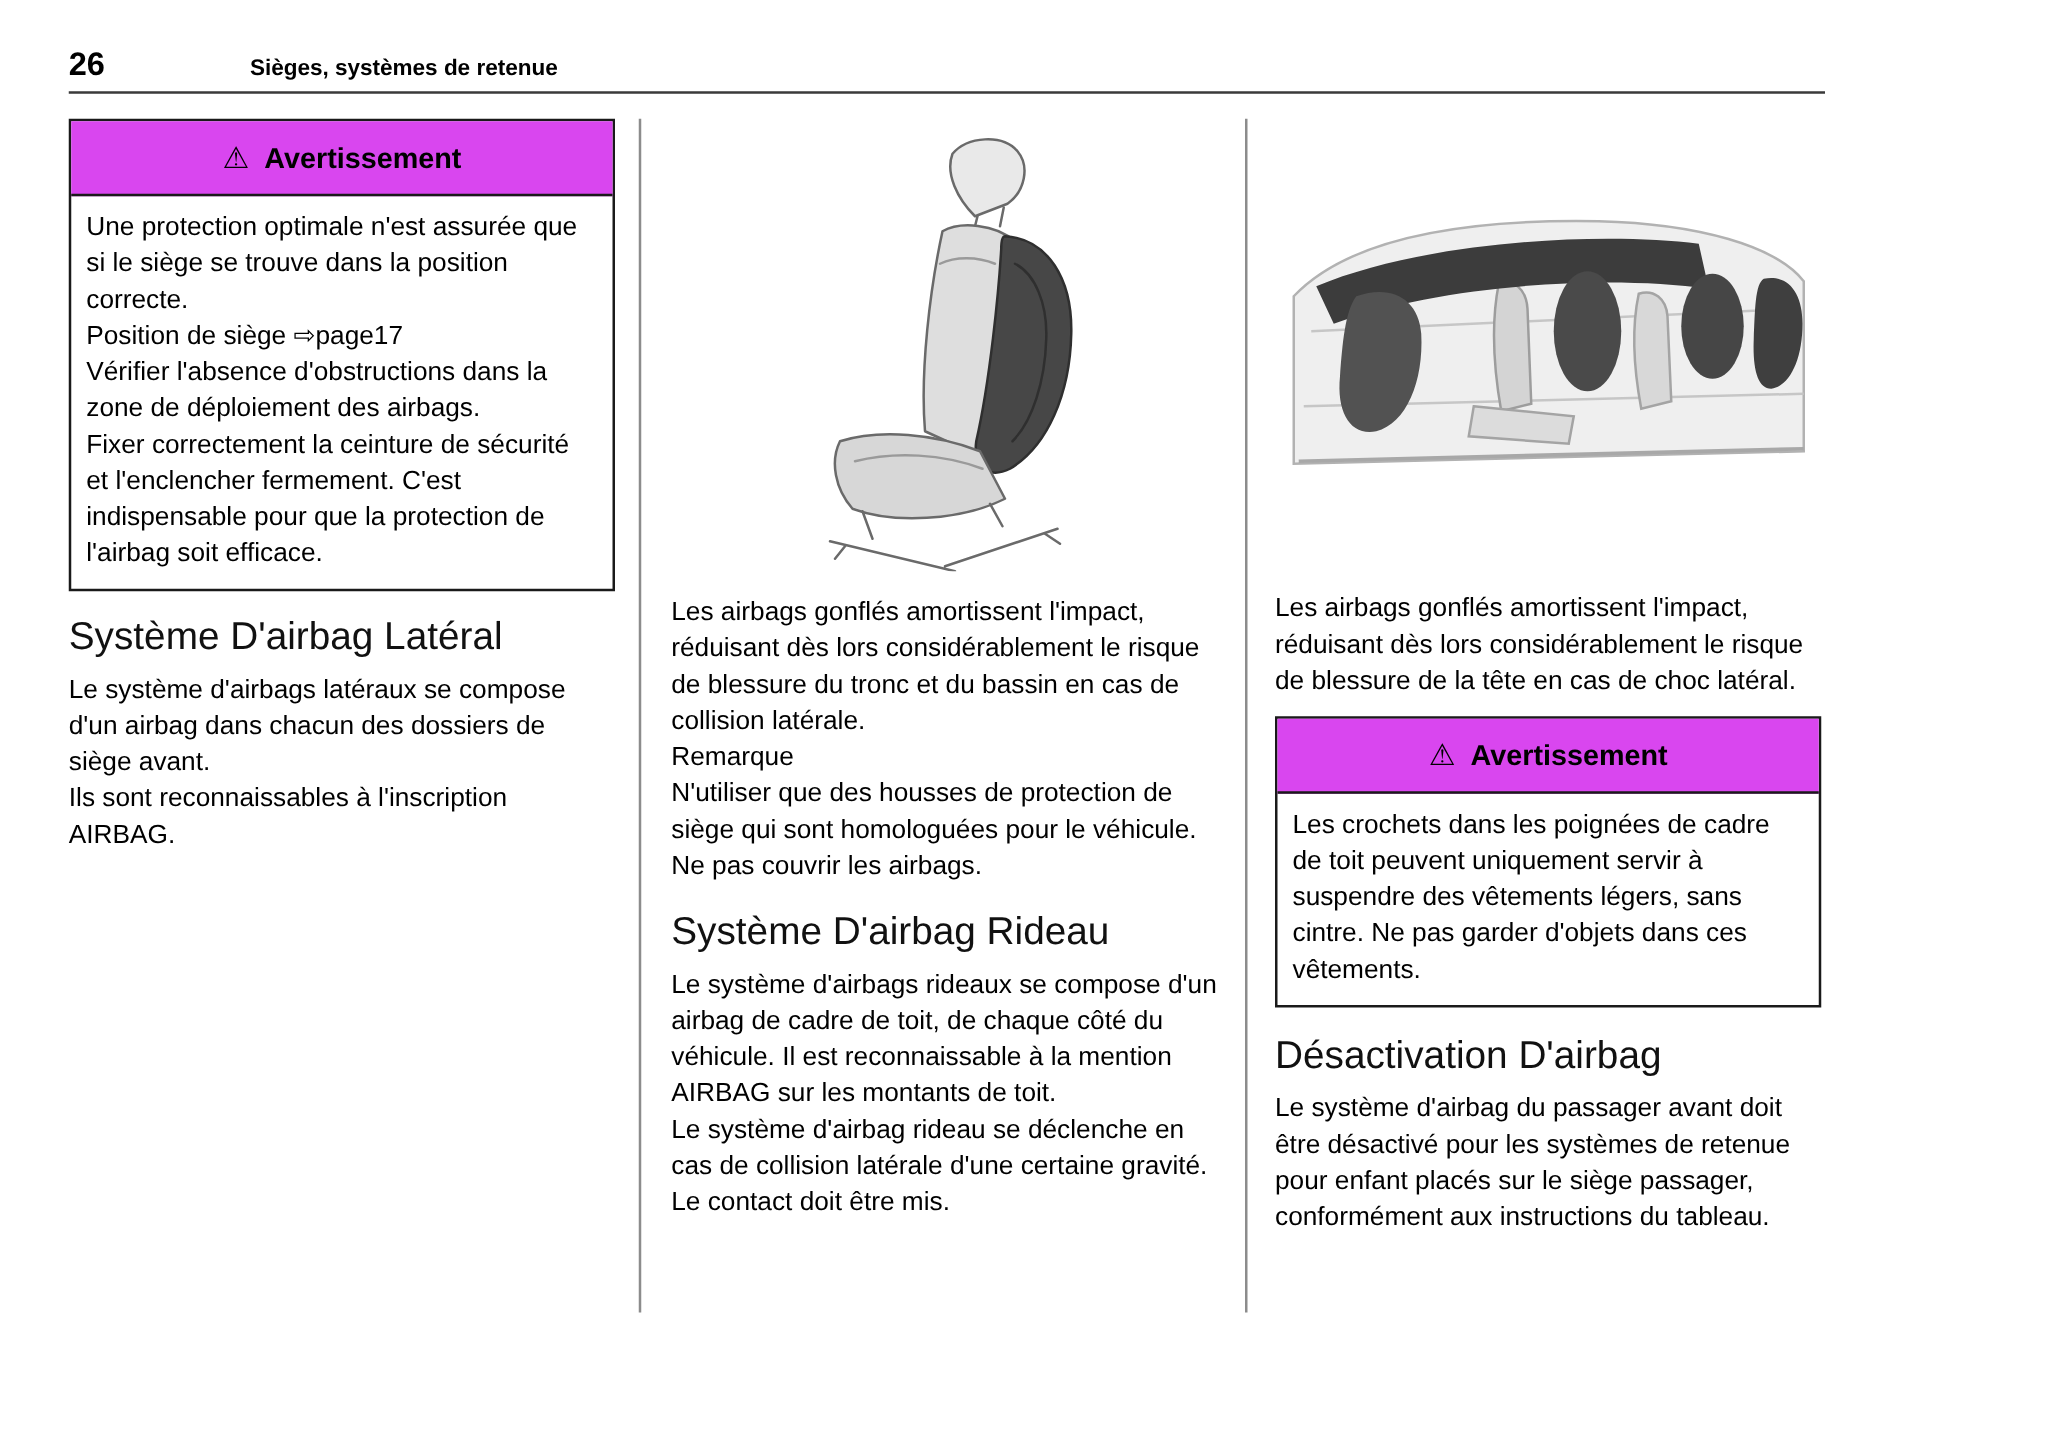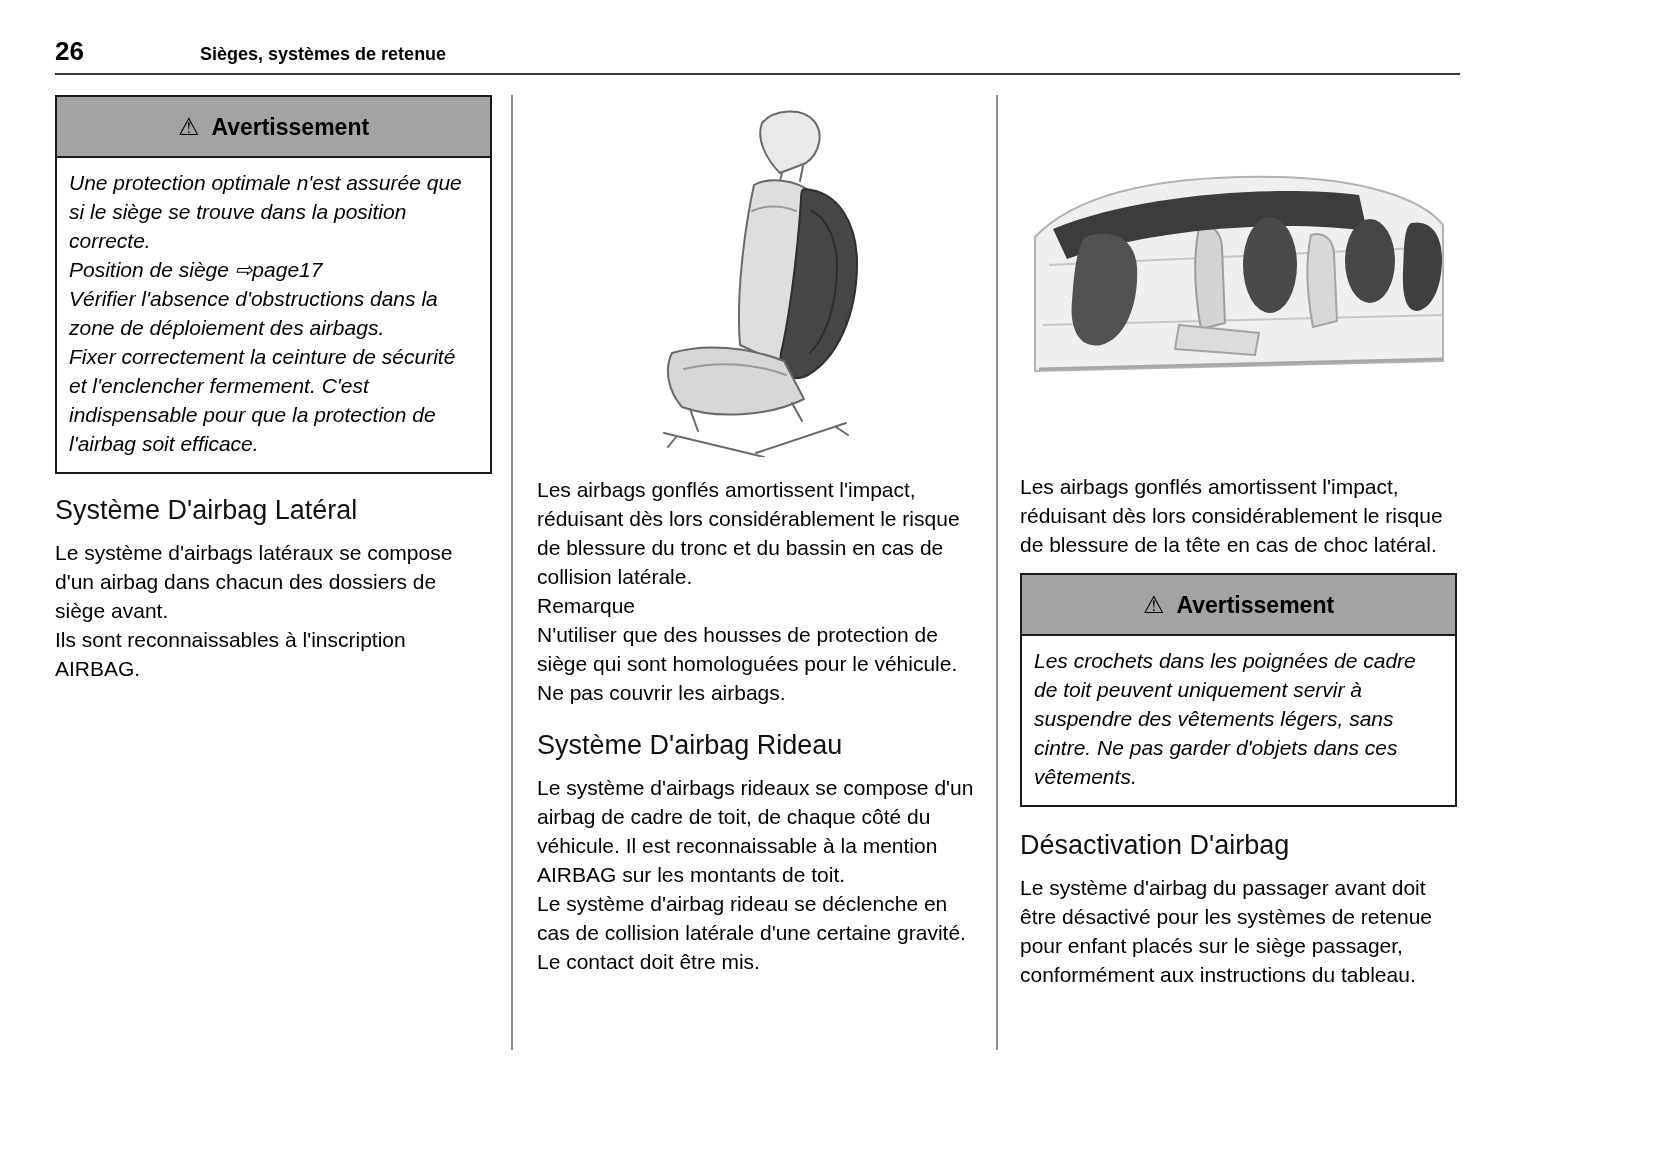--- a/index.html
+++ b/index.html
@@ -26,30 +26,30 @@
   .vdiv1 { left: 511px; }
   .vdiv2 { left: 996px; }
 
   p { margin: 0; }
   .b { font-weight: normal; }
   .note-title { font-weight: normal; }
 
   
   .warning-box { border: 2px solid #1a1a1a; background: #fff; }
   .warning-head {
-    background: #a3a3a3; border-bottom: 2px solid #1a1a1a;
+    background: #d946ef; border-bottom: 2px solid #1a1a1a;
     text-align: center; font-weight: bold; font-size: 23px;
     padding: 15px 0 14px;
   }
   .warning-icon { font-weight: normal; font-size: 24px; margin-right: 12px; }
-  .warning-body { padding: 10px 12px 14px 12px; font-style: italic; }
+  .warning-body { padding: 10px 12px 14px 12px; }
 
   
   .section-title {
-    font-size: 27px; font-weight: 400; color: #111;
+    font-size: 31px; font-weight: 400; color: #111;
     margin: 20px 0 10px 0; line-height: 36px;
   }
   .col1 .section-title { margin-top: 18px; }
 
   
   .figure { display: flex; align-items: center; justify-content: center; }
   .seat-figure { height: 368px; margin-bottom: 12px; }
   .interior-figure { height: 225px; margin-top: 70px; margin-bottom: 82px; }
   .mt-box { margin-top: 14px; }
 </style>

